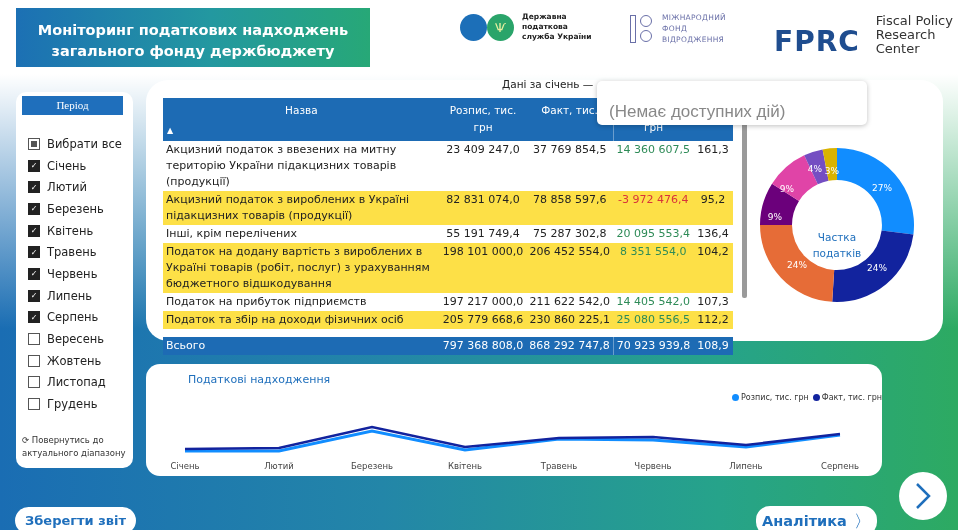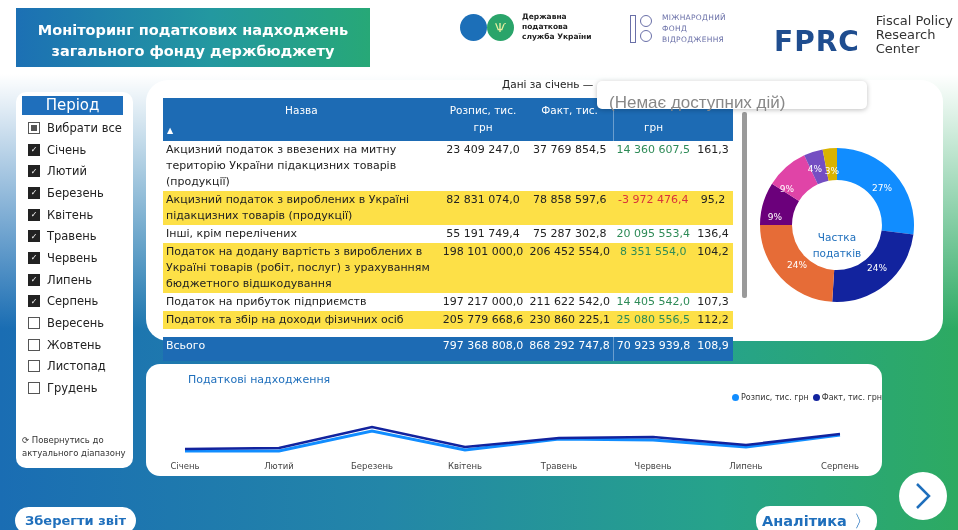--- a/index.html
+++ b/index.html
@@ -35,21 +35,21 @@
   .logo-fprc .mark { font-weight: bold; font-size: 28px; color: #1f4d8f; letter-spacing: 1px; font-family: "DejaVu Sans", sans-serif; position: relative; margin-top: 13px; }
   .logo-fprc .txt { margin-left: 16px; font-size: 13px; color: #333; line-height: 14px; }
 
   
   .slicer {
     position: absolute; left: 16px; top: 92px; width: 117px; height: 376px;
     background: #fff; border-radius: 10px;
   }
   .slicer-head {
     margin: 4px 10px 0 6px; height: 19px; background: #1f6fbc; color: #fff;
-    font-size: 15px; text-align: center; line-height: 19px;
+    font-size: 11px; text-align: center; line-height: 19px; font-family: Liberation Serif, serif;
   }
   .slicer-item { display: flex; align-items: center; height: 21.7px; padding-left: 12px; font-size: 11.5px; color: #222; }
   .cb { width: 12px; height: 12px; border: 1px solid #555; margin-right: 7px; display: flex; align-items: center; justify-content: center; font-size: 8px; color: #fff; }
   .cb.checked { background: #222; border-color: #222; }
   .cb.partial::after { content: ""; width: 6px; height: 6px; background: #555; display: block; }
   .reset { position: absolute; left: 6px; bottom: 8px; font-size: 8.5px; color: #333; line-height: 13px; }
 
   
   .main-panel {
     position: absolute; left: 146px; top: 80px; width: 797px; height: 261px;
@@ -62,30 +62,30 @@
     background: #1d6bb4; color: #fff; font-weight: normal; font-size: 10.5px;
     height: 43px; vertical-align: top; padding-top: 4px; line-height: 17px;
   }
   th.name-col { text-align: center; position: relative; margin-top: 28px; }
   th.name-col .sort { position: absolute; left: 4px; bottom: 2px; font-size: 8px; }
   td { padding: 1px 3px; line-height: 16px; vertical-align: top; }
   td.num { text-align: center; white-space: nowrap; }
   tr.alt td { background: #fde047; }
   td.pos { color: #2e8b57; }
   td.neg { color: #d8343a; }
-  tr.total td { background: #1d6bb4; color: #fff; height: 24px; }
+  tr.total td { background: #1d6bb4; color: #fff; height: 18px; }
   .spacer-row td { height: 8px; padding: 0; background: #fff; }
   .vsep { border-left: 1px solid rgba(255,255,255,0.35); }
 
   .scrollbar { position: absolute; left: 742px; top: 112px; width: 5px; height: 186px; background: #9a9a9a; border-radius: 2px; }
 
   .tooltip {
-    position: absolute; left: 597px; top: 81px; width: 270px; height: 28px;
+    position: absolute; left: 597px; top: 81px; width: 270px; height: 44px;
     background: #fff; border-radius: 5px; box-shadow: 0 1px 5px rgba(0,0,0,0.25);
-    font-size: 17px; color: #888; padding: 12px 12px; font-family: "Liberation Sans", sans-serif;
+    font-size: 17px; color: #888; padding: 21px 12px; font-family: "Liberation Sans", sans-serif;
   }
 
   .donut { position: absolute; left: 760px; top: 148px; width: 154px; height: 154px; }
   .donut-center { position: absolute; left: 802px; top: 206px; width: 70px; text-align: center; color: #1f6fbc; font-size: 10.5px; line-height: 16px; margin-top: 23px; }
 
   
   .line-panel {
     position: absolute; left: 146px; top: 364px; width: 736px; height: 112px;
     background: #fff; border-radius: 14px;
   }
@@ -146,21 +146,21 @@
     <span>FPRC</span>
   </div>
   <div class="txt">
     <div>Fiscal Policy</div>
     <div>Research Center</div>
   </div>
 </div>
 
 <div class="slicer">
   <div class="slicer-head">Період</div>
-  <div class="slicer-item" style="margin-top:2px">
+  <div class="slicer-item" style="margin-top:18px">
     <span class="cb partial"></span>
     <span>Вибрати все</span>
   </div>
   <div class="slicer-item">
       <span class="cb checked">✓</span>
       <span>Січень</span>
     </div>
   <div class="slicer-item">
       <span class="cb checked">✓</span>
       <span>Лютий</span>

